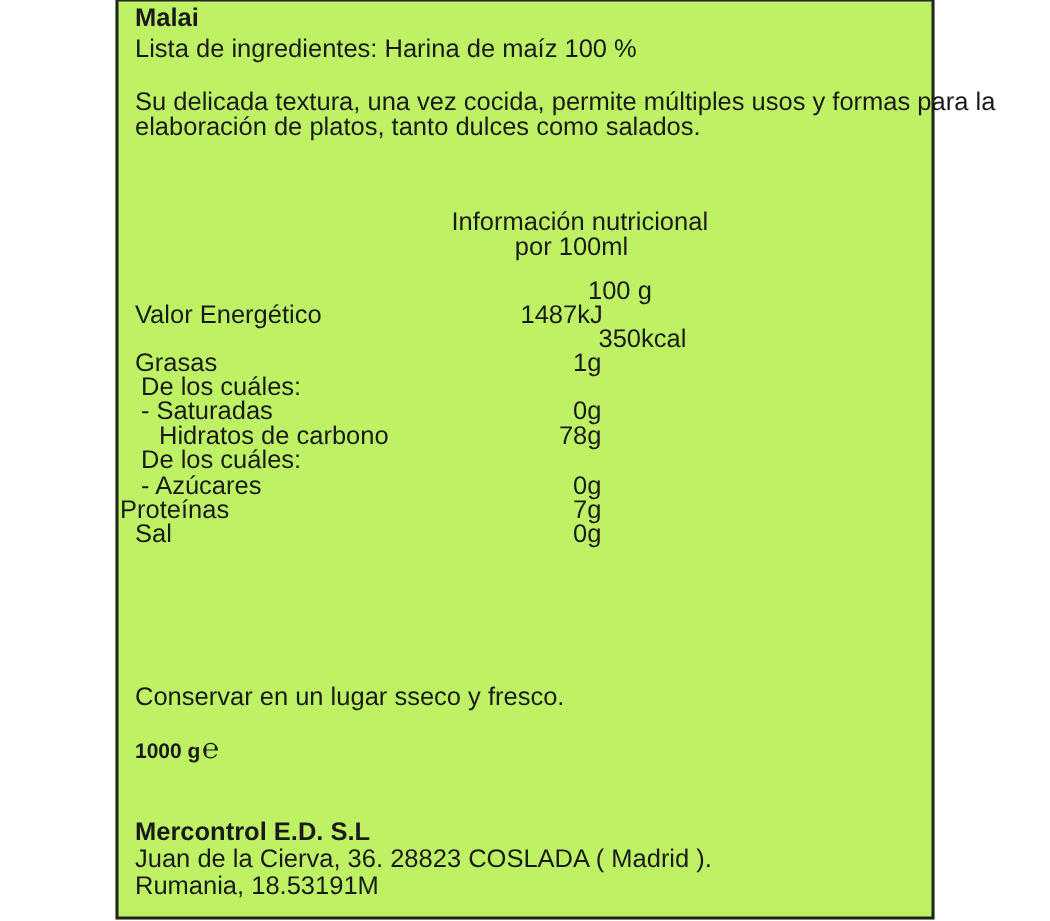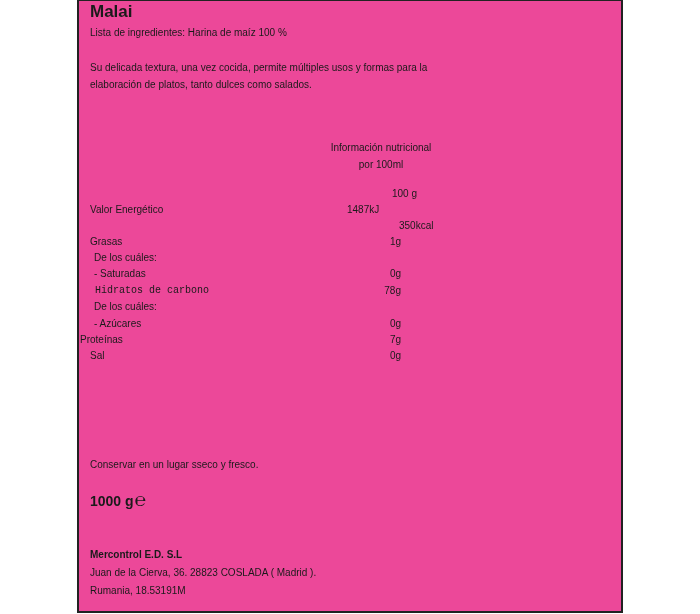--- a/index.html
+++ b/index.html
@@ -1,22 +1,22 @@
 <!DOCTYPE html>
 <html><head>
   <meta charset="utf-8">
   <style>
     html, body { margin: 0; padding: 0; background: #ffffff; }
     body { width: 700px; height: 614px; position: relative; overflow: hidden;
            font-family: "Liberation Sans", sans-serif; color: #1a1a1a; }
     .label-box { position: absolute; left: 77px; top: 0px; width: 542px; height: 610px;
-                 border: 2px solid #222; border-top-width: 1px; background: #ec4899; }
+                 border: 2px solid #222; border-top-width: 1px; background: #bef264; }
     .abs { position: absolute; white-space: nowrap; }
     .title { left: 11px; top: 1px; font-size: 17px; font-weight: bold; }
-    .t13 { font-size: 10px; line-height: 16px; }
+    .t13 { font-size: 17px; line-height: 16px; }
     .center { text-align: center; margin-top: 20px; }
     .right { text-align: right; }
     .bold { font-weight: bold; }
     .e-mark { font-family: "Liberation Serif", serif; font-size: 19px; font-weight: normal; margin-left: 1px; }
   </style>
 </head>
 <body>
 
 <div class="label-box">
   <div class="abs title">Malai</div>
@@ -35,21 +35,21 @@
     <div class="abs t13" style="left:276px; top:217px;margin-left:44px;">350kcal</div>
 
     <div class="abs t13" style="left:11px; top:233px;">Grasas</div>
     <div class="abs t13 right" style="left:280px; top:233px; width:42px;">1g</div>
 
     <div class="abs t13" style="left:15px; top:249px;"> De los cuáles:</div>
 
     <div class="abs t13" style="left:15px; top:265px;"> - Saturadas</div>
     <div class="abs t13 right" style="left:280px; top:265px; width:42px;">0g</div>
 
-    <div class="abs t13" style="left:16px; top:282px;font-family:Liberation Mono, monospace;">Hidratos  de  carbono</div>
+    <div class="abs t13" style="left:27px; top:282px;">Hidratos  de  carbono</div>
     <div class="abs t13 right" style="left:280px; top:282px; width:42px;">78g</div>
 
     <div class="abs t13" style="left:15px; top:298px;"> De los cuáles:</div>
 
     <div class="abs t13" style="left:15px; top:315px;"> - Azúcares</div>
     <div class="abs t13 right" style="left:280px; top:315px; width:42px;">0g</div>
 
     <div class="abs t13" style="left:1px; top:331px;">Proteínas</div>
     <div class="abs t13 right" style="left:280px; top:331px; width:42px;">7g</div>
 

